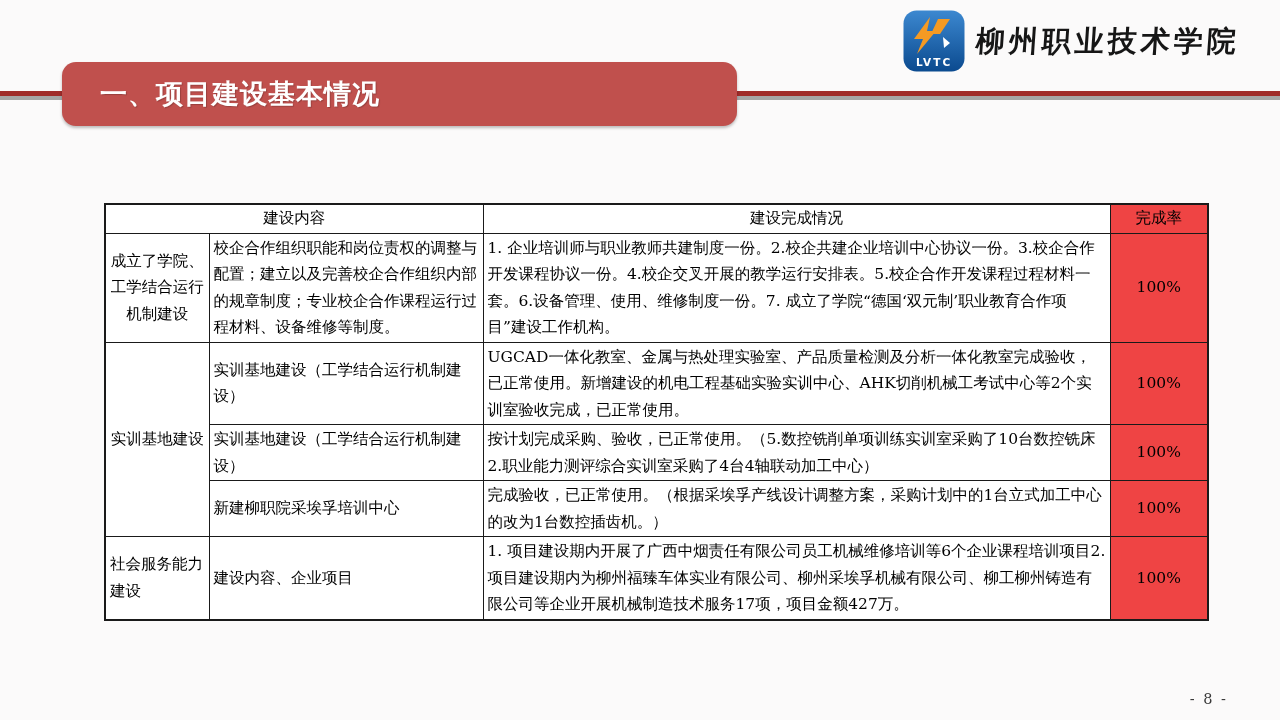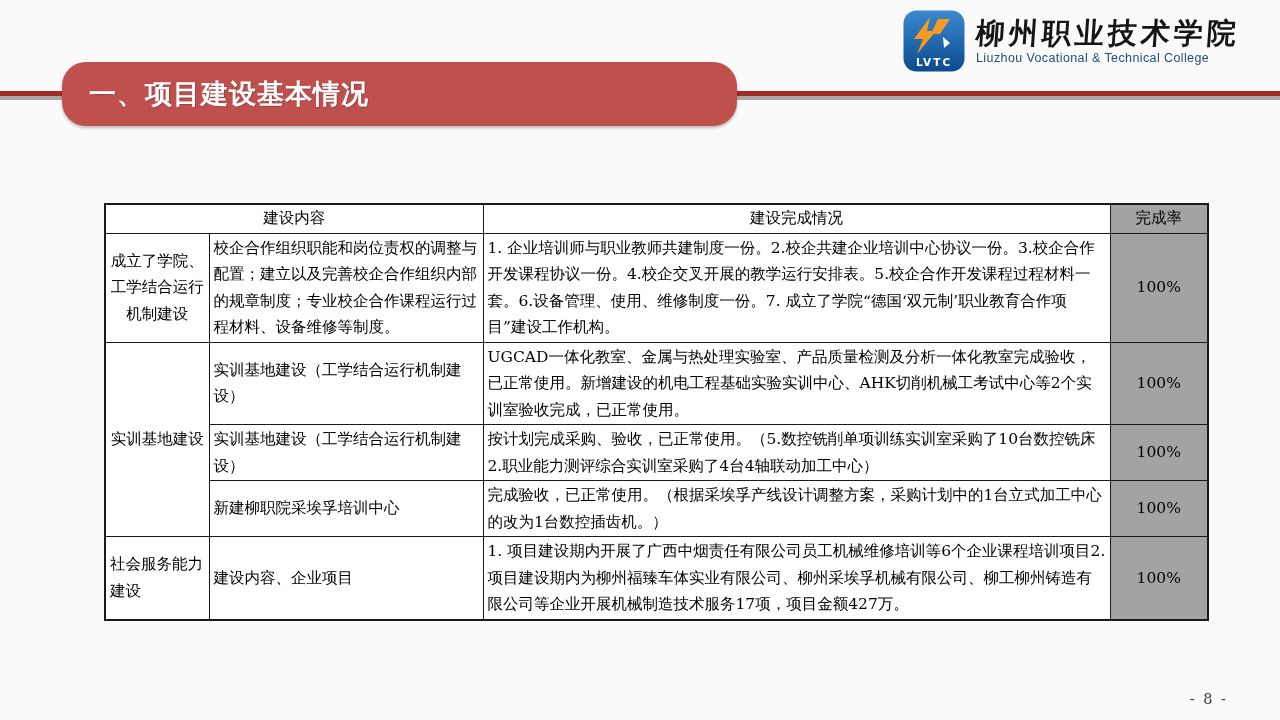--- a/index.html
+++ b/index.html
@@ -13,22 +13,22 @@
   .slide { position: absolute; inset: 0; }
 
   
   .stripe { position: absolute; left: 0; width: 1280px; z-index: 1; }
   .stripe-red  { top: 91px; height: 5px; background: #a02c2a; }
   .stripe-gray { top: 96px; height: 4px; background: #a6a6a6; }
 
   
   .banner {
     position: absolute; left: 62px; top: 62px; width: 675px; height: 64px;
-    background: #c0504d; border-radius: 24px; z-index: 2;
-    display: flex; align-items: center; padding-left: 27px;
+    background: #c0504d; border-radius: 14px; z-index: 2;
+    display: flex; align-items: center; padding-left: 38px;
     box-shadow: 0 2px 3px rgba(0,0,0,0.25);
   }
   .banner-title {
     color: #ffffff; font-family: "DejaVu Sans", sans-serif;
     font-weight: bold; font-size: 27px; letter-spacing: 1px;
     text-shadow: 1px 1px 1px rgba(0,0,0,0.2);
   }
 
   
   .logo { position: absolute; left: 903px; top: 10px; display: flex; gap: 11px; align-items: center; z-index: 2; }
@@ -58,21 +58,21 @@
   }
   table.completion td {
     border: 1px solid #1a1a1a;
     vertical-align: middle;
     padding: 1px 4px;
     line-height: 26.5px;
     word-break: break-all;
     overflow: hidden;
   }
   td.c  { text-align: center; }
-  td.green { background: #a3a3a3; text-align: center; }
+  td.green { background: #ef4444; text-align: center; }
   tr.r-head td { height: 29px; line-height: 25px; margin-top: 39px; }
   tr.r1 td { height: 108px; }
   tr.r2 td { height: 80px; }
   tr.r3 td { height: 53px; }
   tr.r4 td { height: 54px; }
   tr.r5 td { height: 80px; }
 
   
   .page-number {
     position: absolute; right: 52px; bottom: 13px;
@@ -100,21 +100,20 @@
         </linearGradient>
       </defs>
       <rect x="0.5" y="0.5" width="61" height="61" rx="13" fill="url(#lg)"></rect>
       <path d="M27 7 L11 29 L20 29 L14 44 L33 21 L24 21 Z" fill="#f59a23"></path>
       <path d="M35 9 L47 9 L37 24 L28 24 Z" fill="#f59a23"></path>
       <path d="M40 27 L47 33 L41 38 Z" fill="#ffffff"></path>
       <text x="31" y="56" text-anchor="middle" font-size="10.5" font-weight="bold" fill="#ffffff" letter-spacing="2" font-family="DejaVu Sans, sans-serif">LVTC</text>
     </svg>
     <div class="logo-names">
       <div class="logo-cn">柳州职业技术学院</div>
-      <div class="logo-en">Liuzhou Vocational &amp; Technical College</div>
     </div>
   </div>
 
 
   <table class="completion">
     <colgroup>
       <col style="width:104px">
         <col style="width:274px">
         <col style="width:627px">
         <col style="width:98px">

